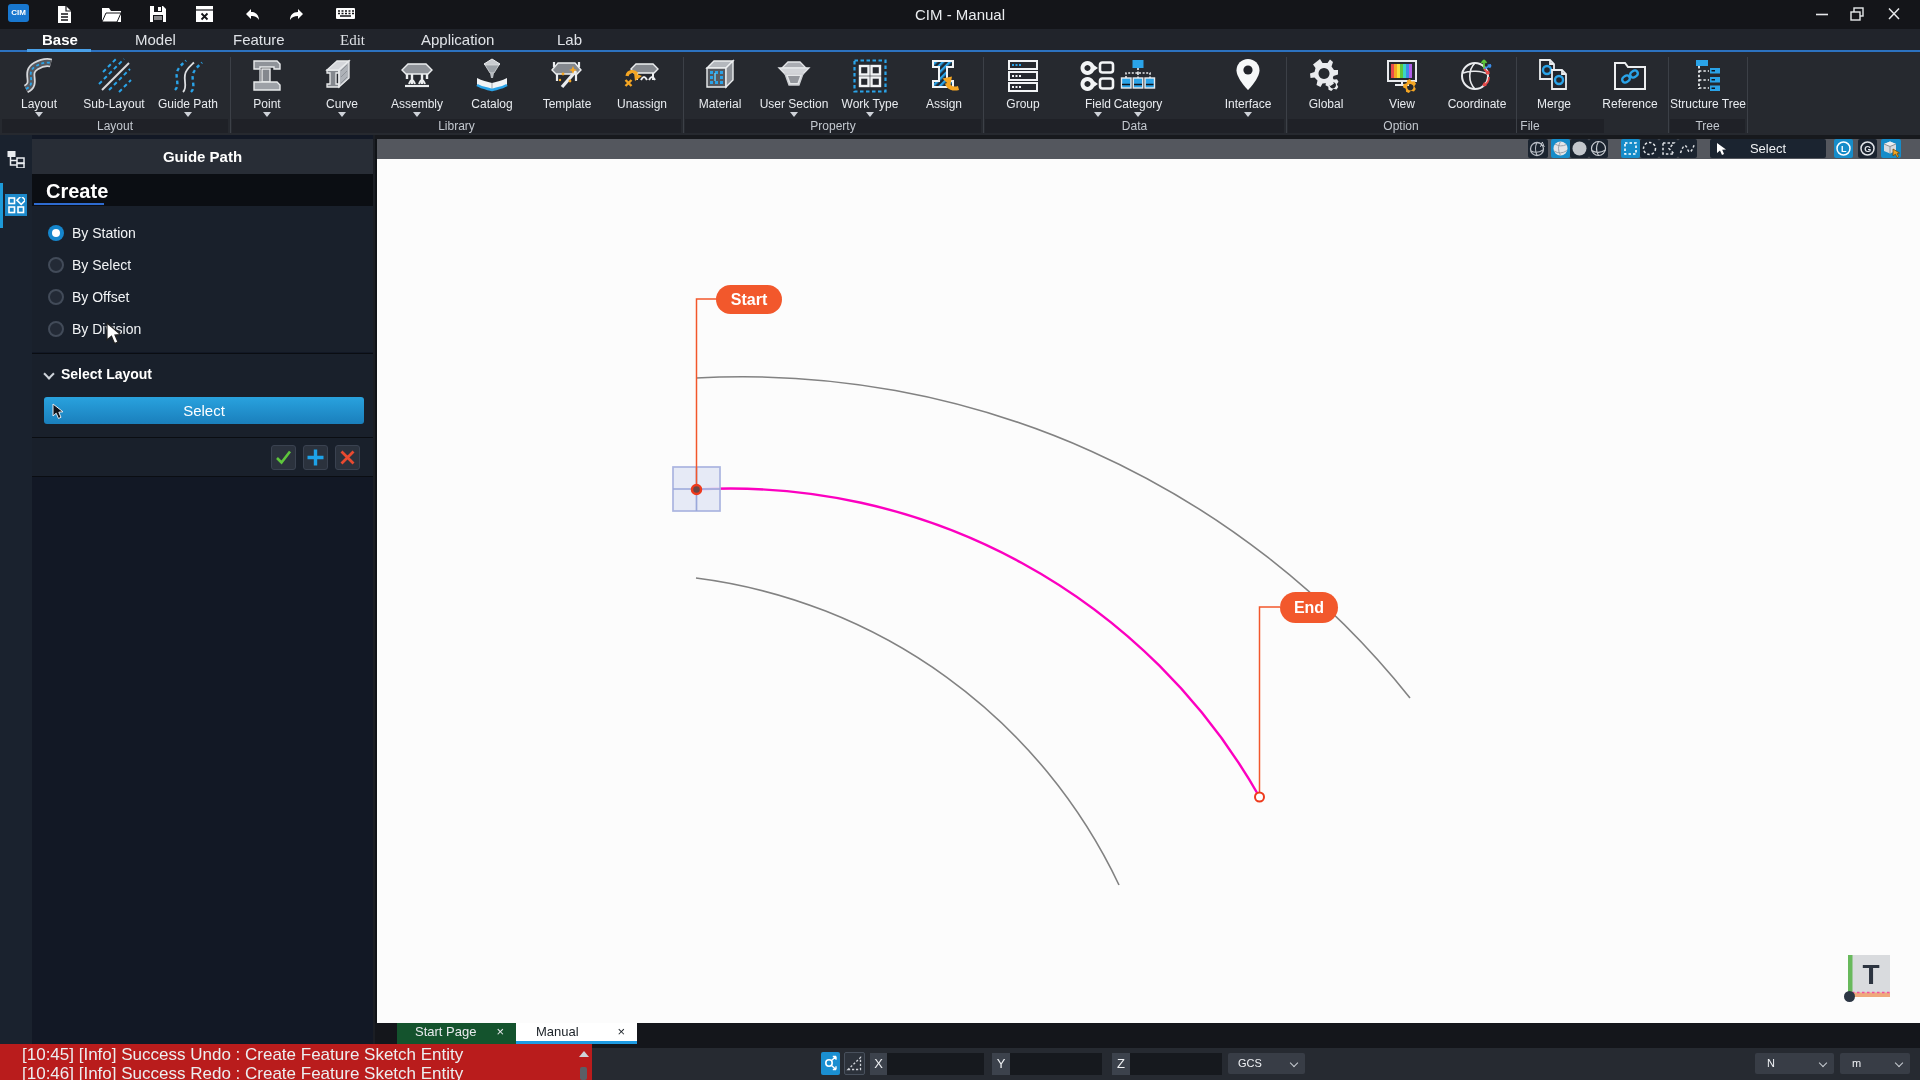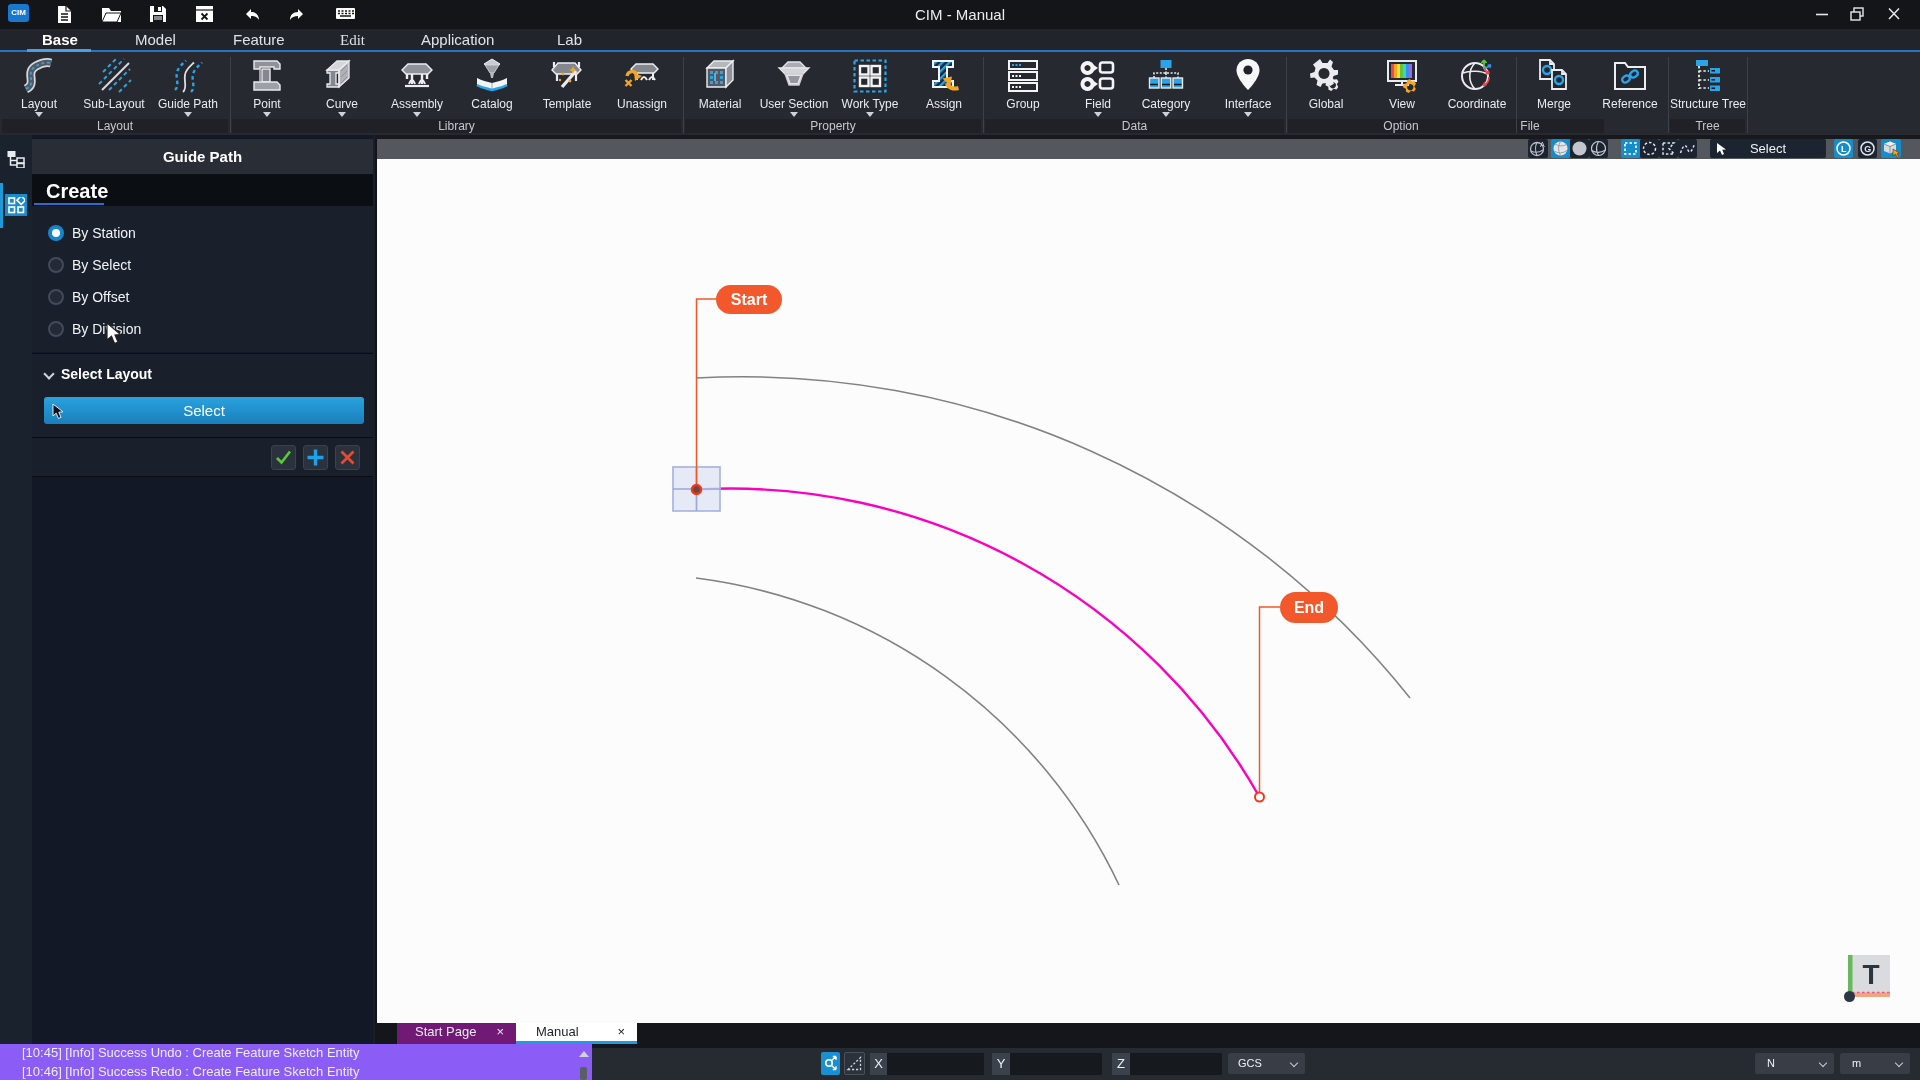--- a/index.html
+++ b/index.html
@@ -55,33 +55,33 @@
 
 #cantoolgap { left:375px; top:135px; width:1545px; height:4px; background:#17191d; }
 #cantool { left:375px; top:139px; width:1545px; height:20px; background:#54575e; border-left:2px solid #101317; }
 #canvas { left:375px; top:159px; width:1545px; height:864px; background:#fcfcfc; border-left:2px solid #101317; }
 .ctb { position:absolute; top:0px; height:19px; background:#1b2430; border-radius:2px; }
 .ctb.blue { background:#168cc9; }
 
 
 #tabrow { left:375px; top:1023px; width:1545px; height:25px; background:#14161b; }
 .dtab { position:absolute; top:0; height:21px; font-size:13px; line-height:18px; }
-#tab1 { left:22px; width:119px; background:#701a75; color:#e8eaed; }
+#tab1 { left:22px; width:119px; background:#14532d; color:#e8eaed; }
 #tab2 { left:141px; width:121px; background:#ffffff; color:#1a2026; border-bottom:3px solid #1e9be2; }
 .tabx { position:absolute; right:12px; top:0; }
 
 
 #statusbar { left:0; top:1048px; width:1920px; height:32px; background:#262a31; }
 .slab { position:absolute; top:5px; height:22px; background:#3c424c; color:#eef0f3; font-size:13px; text-align:center; line-height:22px; }
 .sinp { position:absolute; top:5px; height:22px; background:#16191e; }
 .sdrop { position:absolute; top:5px; height:21px; background:#383d46; border-radius:2px; color:#f0f2f5; font-size:11px; line-height:21px; }
 .ddarr { position:absolute; right:8px; top:7px; width:6px; height:6px; border-left:1.5px solid #c8ccd2; border-bottom:1.5px solid #c8ccd2; transform:rotate(-45deg); }
 
 
-#logpanel { left:0; top:1044px; width:592px; height:36px; background:#8b5cf6; color:#eceef0; font-size:13px; }
+#logpanel { left:0; top:1044px; width:592px; height:36px; background:#b91c1c; color:#eceef0; font-size:17px; }
 </style>
 </head>
 <body>
 <div id="page">
 
   <div class="abs" id="titlebar"></div>
   <div class="abs" id="title">CIM - Manual</div>
   <div class="abs" style="left:8px;top:4px;width:21px;height:18px;background:#1877cf;border-radius:3px;color:#fff;font-size:8px;font-weight:bold;text-align:center;line-height:18px;">CIM</div>
   <svg class="abs tbico" style="left:56px;" width="17" height="19" viewBox="0 0 17 19">
       <path d="M2 1 H10 L15 6 V18 H2 Z" fill="#fff"></path>
@@ -351,21 +351,21 @@
             <path d="M13 22.8 L19 27 L13 31.2 Z"></path>
           </g>
           <g fill="none" stroke="#f2f4f6" stroke-width="2.6">
             <rect x="21" y="5.5" width="13" height="10" rx="2.5"></rect>
             <rect x="21" y="21.5" width="13" height="10" rx="2.5"></rect>
           </g>
         </svg>
       <span class="rlab">Field</span>
         <span class="rarr"></span>
     </div>
-    <div class="rit" style="left:1128px;">
+    <div class="rit" style="left:1100px;">
       <svg width="38" height="38" viewBox="0 0 38 38">
           <rect x="13.5" y="3" width="11" height="8" fill="#2aa3e8"></rect>
           <path d="M19 11 V16 M7 21 V16 H31 V21 M19 16 V21" fill="none" stroke="#e8eaed" stroke-width="1.6" stroke-dasharray="2 1.6"></path>
           <g fill="#2aa3e8" stroke="#e8eaed" stroke-width="1.4">
             <rect x="2.5" y="21" width="9.5" height="10"></rect>
             <rect x="14.25" y="21" width="9.5" height="10"></rect>
             <rect x="26" y="21" width="9.5" height="10"></rect>
           </g>
           <path d="M3 27.5 H11 M15 27.5 H23 M27 27.5 H34.5" stroke="#10151c" stroke-width="1.6"></path>
         </svg>

